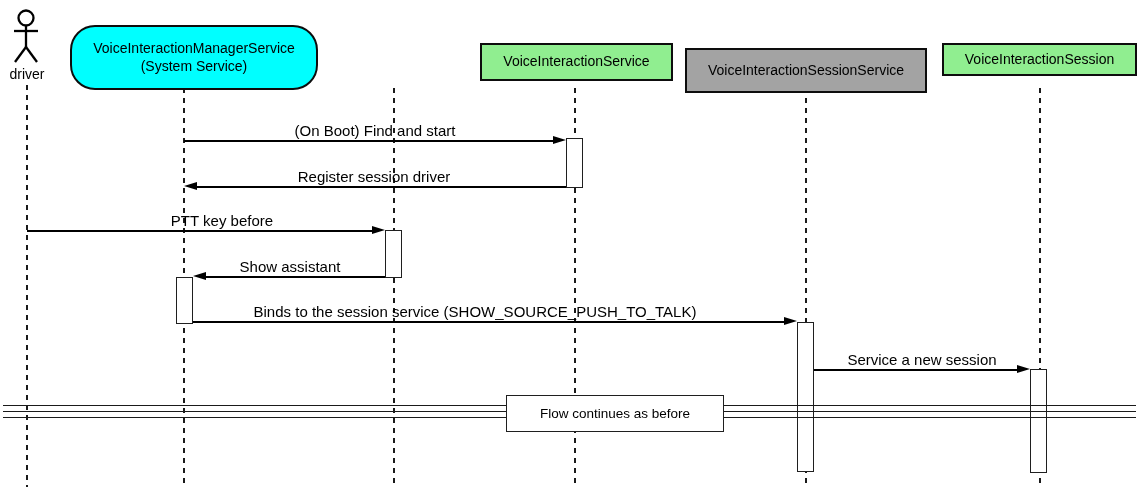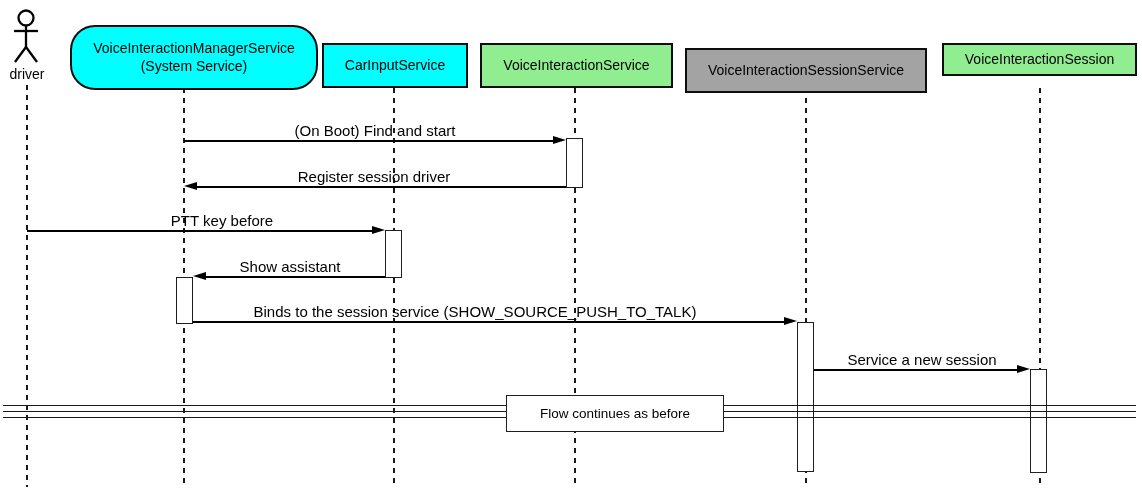--- a/index.html
+++ b/index.html
@@ -63,24 +63,21 @@
     <line class="stick" x1="9" y1="23" x2="33" y2="23"></line>
     <line class="stick" x1="21" y1="39" x2="10" y2="54"></line>
     <line class="stick" x1="21" y1="39" x2="32" y2="54"></line>
   </svg>
   <div class="actor-label" style="left:27px;top:66px">driver</div>
 
   <div class="participant" style="left: 70px; top: 25px; width: 248px; height: 65px; background: rgb(0, 255, 255); border-radius: 25px;">
     <div>VoiceInteractionManagerService</div>
     <div>(System Service)</div>
   </div>
-  <div class="participant" style="left: 322px; top: 43px; width: 146px; height: 45px; background: rgb(0, 255, 255);">
-    <div>CarInputService</div>
-  </div>
-  <div class="participant" style="left: 480px; top: 43px; width: 193px; height: 45px; background: rgb(144, 238, 144);">
+  <div class="participant" style="left: 480px; top: 43px; width: 193px; height: 38px; background: rgb(144, 238, 144);">
     <div>VoiceInteractionService</div>
   </div>
   <div class="participant" style="left: 685px; top: 48px; width: 242px; height: 45px; background: #a3a3a3;">
     <div>VoiceInteractionSessionService</div>
   </div>
   <div class="participant" style="left: 942px; top: 43px; width: 195px; height: 33px; background: rgb(144, 238, 144);">
     <div>VoiceInteractionSession</div>
   </div>
 
   <div class="msg-label" style="left:375px;top:122px">(On Boot) Find and start</div>

